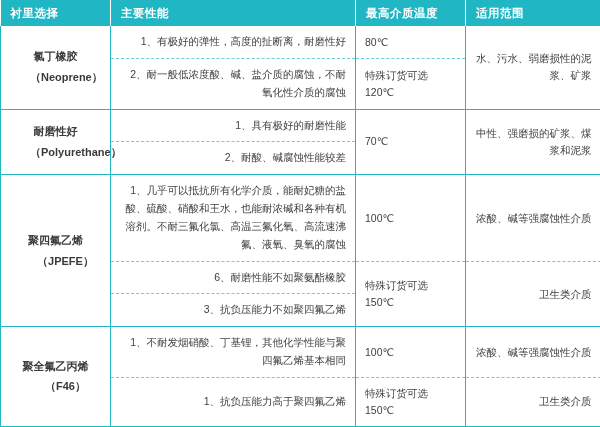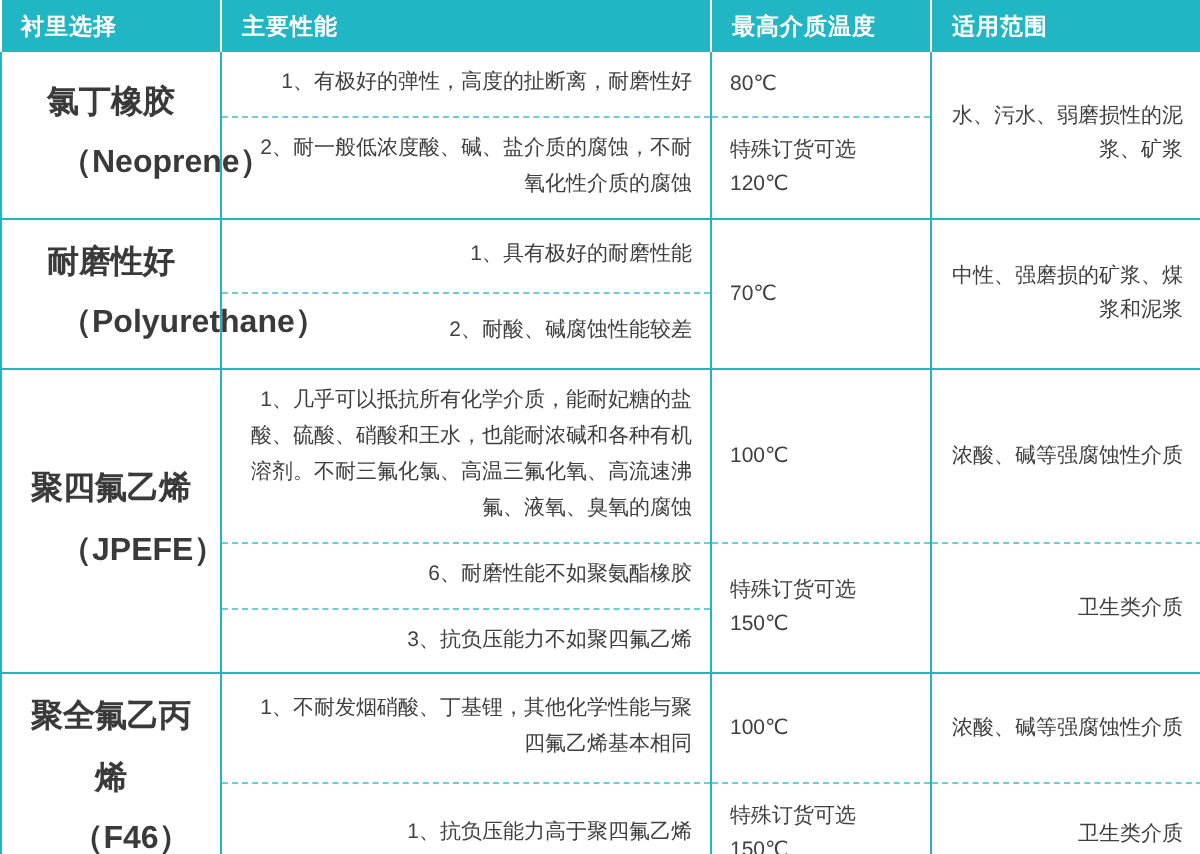--- a/index.html
+++ b/index.html
@@ -60,21 +60,21 @@
   }
   tbody td.first { border-left: 1px solid #21b6c4; }
   tbody td.nolast { border-right: none; }
 
   
   tbody td.dashed-bottom { border-bottom: 1px dashed #6ccdd6; }
 
   td.name {
     text-align: center;
     font-weight: bold;
-    font-size: 16px;
+    font-size: 11px;
     line-height: 1.9;
     color: #3a3a3a;
   }
   td.name .en { display: block; font-weight: bold; margin-left: 20px; }
   td.temp {
     text-align: left;
     line-height: 1.6;
     margin-top: 47px;
   }
   td.scope { line-height: 1.6; }

